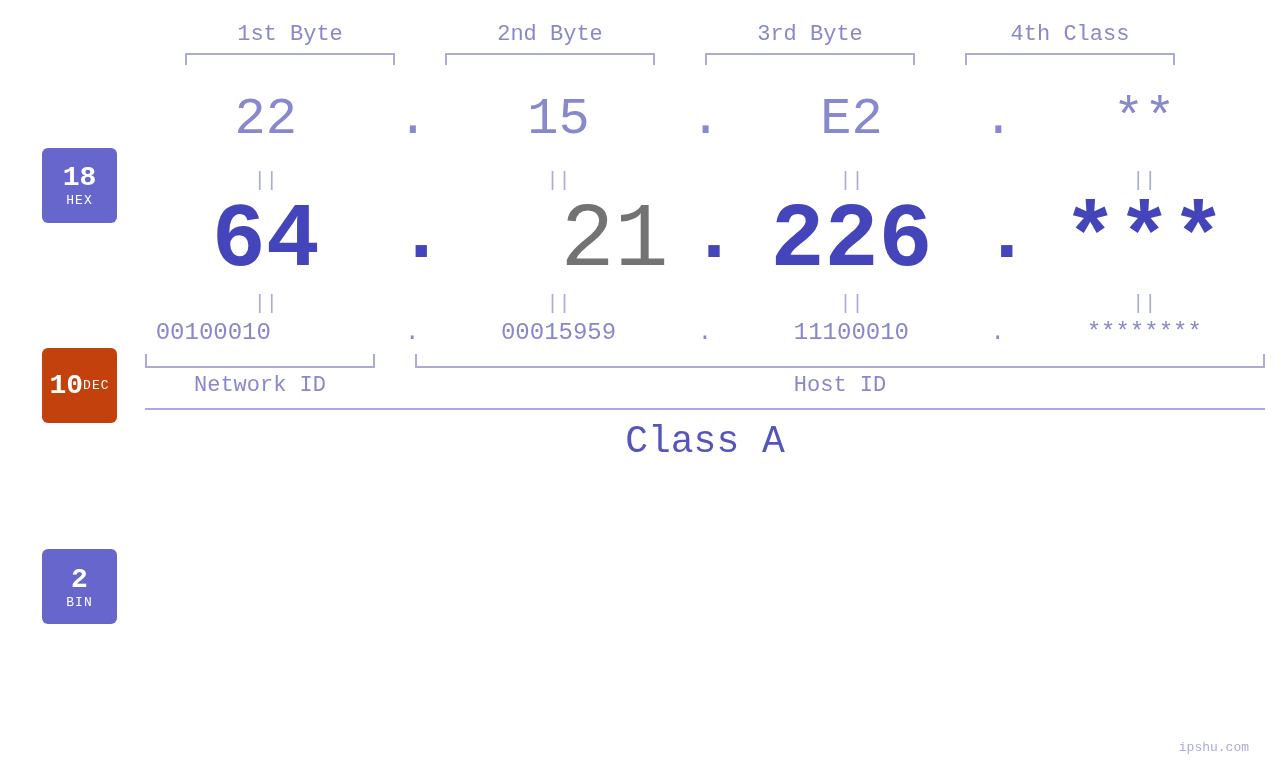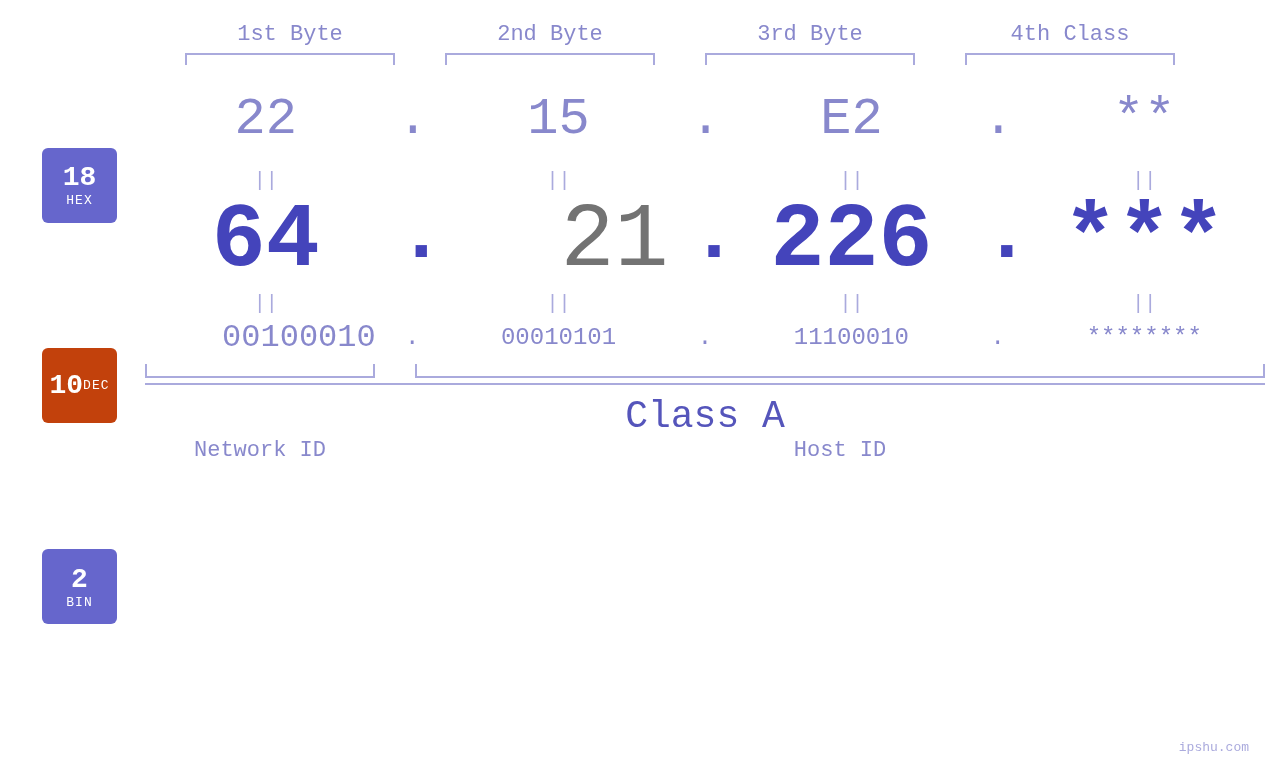--- a/index.html
+++ b/index.html
@@ -98,46 +98,46 @@
         <div style="width:220px; text-align:center; color:#aaaadd; font-size:20px; font-family:'Courier New',monospace;">||</div>
         <div style="width:30px;"></div>
         <div style="width:220px; text-align:center; color:#aaaadd; font-size:20px; font-family:'Courier New',monospace;">||</div>
         <div style="width:30px;"></div>
         <div style="width:220px; text-align:center; color:#aaaadd; font-size:20px; font-family:'Courier New',monospace;">||</div>
         <div style="width:30px;"></div>
         <div style="width:220px; text-align:center; color:#aaaadd; font-size:20px; font-family:'Courier New',monospace;">||</div>
       </div>
 
       <div style="display:flex; align-items:center; justify-content:space-around; margin-bottom:8px;">
-        <div style="width:220px; text-align:right; color:#8888cc; font-size:32px; font-family:'Courier New',monospace;">00100010</div>
+        <div style="width:220px; text-align:left; color:#8888cc; font-size:24px; font-family:'Courier New',monospace;">00100010</div>
         <div style="width:30px; text-align:center; color:#8888cc; font-size:24px; font-family:'Courier New',monospace;">.</div>
-        <div style="width:220px; text-align:center; color:#8888cc; font-size:24px; font-family:'Courier New',monospace;">00010101</div>
+        <div style="width:220px; text-align:center; color:#8888cc; font-size:24px; font-family:'Courier New',monospace;">00015959</div>
         <div style="width:30px; text-align:center; color:#8888cc; font-size:24px; font-family:'Courier New',monospace;">.</div>
         <div style="width:220px; text-align:center; color:#8888cc; font-size:24px; font-family:'Courier New',monospace;">11100010</div>
         <div style="width:30px; text-align:center; color:#8888cc; font-size:24px; font-family:'Courier New',monospace;">.</div>
         <div style="width:220px; text-align:center; color:#8888cc; font-size:24px; font-family:'Courier New',monospace;">********</div>
       </div>
 
       <div style="display:flex; align-items:flex-start; margin-bottom:5px;">
 
         <div style="width:230px; height:14px; border-bottom:2px solid #aaaadd; border-left:2px solid #aaaadd; border-right:2px solid #aaaadd; margin-left:0px;"></div>
 
         <div style="width:40px;"></div>
 
         <div style="flex:1; height:14px; border-bottom:2px solid #aaaadd; border-left:2px solid #aaaadd; border-right:2px solid #aaaadd;"></div>
       </div>
 
-      <div style="border-top:2px solid #aaaadd; padding-top:10px; text-align:center;">
-        <span style="color:#5555bb; font-size:38px; font-family:'Courier New',monospace;">Class A</span>
-      </div>
-
       <div style="display:flex; margin-bottom:10px;">
         <div style="width:230px; text-align:center; color:#8888cc; font-size:22px; font-family:'Courier New',monospace;">Network ID</div>
         <div style="width:40px;"></div>
         <div style="flex:1; text-align:center; color:#8888cc; font-size:22px; font-family:'Courier New',monospace;">Host ID</div>
+      </div>
+
+      <div style="border-top:2px solid #aaaadd; padding-top:10px; text-align:center;">
+        <span style="color:#5555bb; font-size:38px; font-family:'Courier New',monospace;">Class A</span>
       </div>
 
     </div>
   </div>
 
   <div style="position:absolute; bottom:12px; right:36px; color:#aaaadd; font-size:13px; font-family:'Courier New',monospace;">ipshu.com</div>
 
 </div>
 
 </body></html>

